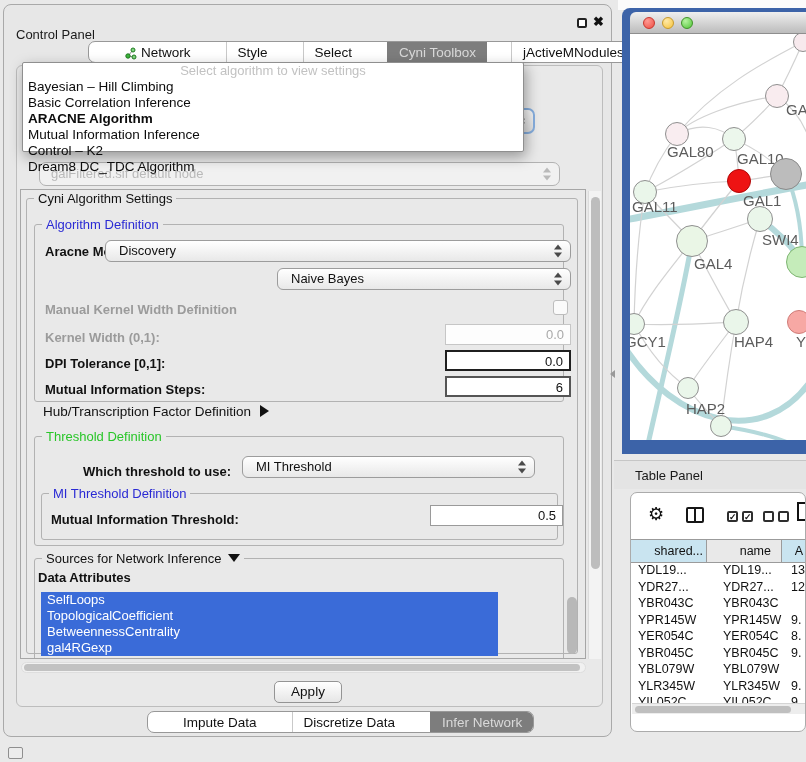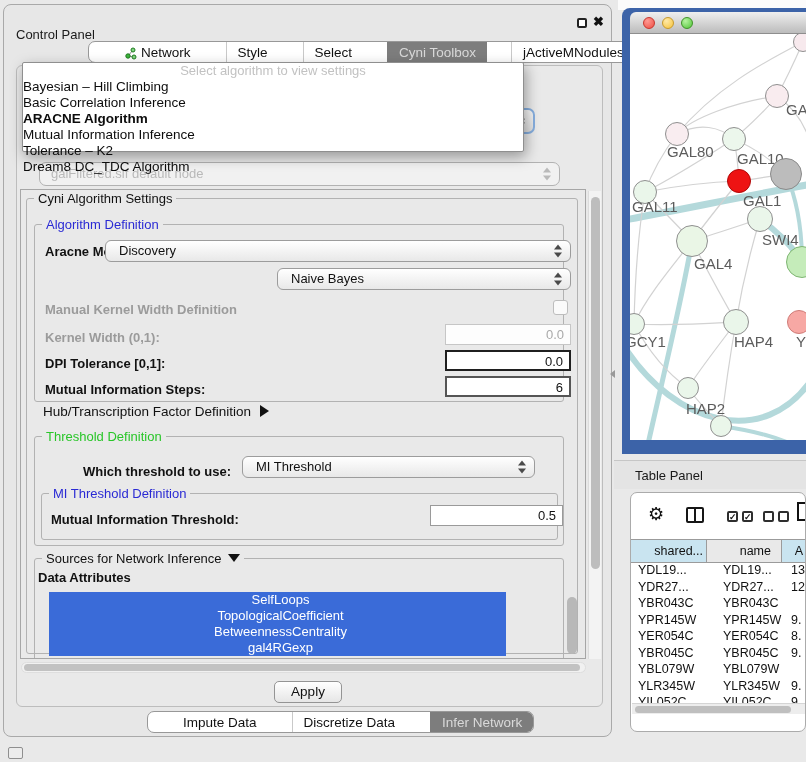--- a/index.html
+++ b/index.html
@@ -25,21 +25,21 @@
   .tab.sel { background:#7d7d7d; color:#d9d9d9; border-left-color:#7d7d7d; }
 
   .cp-content { position:absolute; left:12px; top:60px; width:587px; height:642px;
                 border:1px solid #bdbdbd; border-radius:6px; background:#e9e9e9; }
 
   
   .dd { position:absolute; left:18px; top:57px; width:502px; height:90px; z-index:50;
         background:#fff; border:1px solid #8f8f8f; border-radius:2px;
         box-shadow:2px 5px 14px rgba(0,0,0,.35); }
   .dd-hint { color:#c2c2c2; text-align:center; font-size:13px; height:16px; line-height:15px; }
-  .dd-item { font-size:13.5px; line-height:16px; color:#0c0c0c; }
+  .dd-item { font-size:13.5px; line-height:16px; padding-left:5px; color:#0c0c0c; }
   .dd-item.b { font-weight:bold; }
 
   
   .ghost-combo { position:absolute; left:35px; top:157px; width:521px; height:24px; z-index:5;
                  border:1px solid #b2b2b2; border-radius:7px; background:#f1f1f1;
                  color:#b9b9b9; font-size:13px; line-height:22px; padding-left:11px; }
   .focus-combo { position:absolute; left:497px; top:103px; width:34px; height:26px; z-index:4;
                  border:2px solid #86aede; border-radius:7px;
                  background:linear-gradient(#f6f6f6,#dedede); }
 
@@ -74,21 +74,21 @@
   .checkbox { position:absolute; width:15px; height:15px; border:1px solid #bdbdbd;
               border-radius:3px; background:#fafafa; }
 
   .tri-r { display:inline-block; width:0; height:0; border-top:6px solid transparent;
            border-bottom:6px solid transparent; border-left:9px solid #111;
            vertical-align:-1px; margin-left:9px; }
   .tri-d { display:inline-block; width:0; height:0; border-left:6px solid transparent;
            border-right:6px solid transparent; border-top:8px solid #111;
            vertical-align:1px; margin-left:6px; }
 
-  .attr-list { position:absolute; left:28px; top:402px; width:457px; height:68px; overflow:hidden;text-align:center; }
+  .attr-list { position:absolute; left:20px; top:402px; width:457px; height:68px; overflow:hidden; }
   .attr-item { height:16px; line-height:16px; padding-left:6px; color:#fff; font-size:13px; }
   .attr-thumb { position:absolute; left:546px; top:407px; width:10px; height:57px;
                 background:#b8b8b8; border-radius:5px; }
 
   .vscroll { position:absolute; left:584px; top:186px; width:13px; height:468px;
              background:#f3f3f3; border-left:1px solid #dcdcdc; }
   .vscroll .th { position:absolute; left:2px; top:6px; width:9px; height:372px;
                  background:#bdbdbd; border-radius:5px; }
   .hscroll { position:absolute; left:17px; top:657px; width:565px; height:11px;
              background:#f1f1f1; border:1px solid #dedede; border-radius:6px; }
@@ -182,21 +182,21 @@
       <span class="spin lt"></span>
     </div>
 
     <div class="dd">
       <div class="dd-hint">Select algorithm to view settings</div>
       <div id="dd-items">
           <div class="dd-item">Bayesian – Hill Climbing</div>
           <div class="dd-item">Basic Correlation Inference</div>
           <div class="dd-item b">ARACNE Algorithm</div>
           <div class="dd-item">Mutual Information Inference</div>
-          <div class="dd-item">Tolerance – K2</div>
+          <div class="dd-item">Control – K2</div>
           <div class="dd-item">Dream8 DC_TDC Algorithm</div>
         </div>
     </div>
 
     <div class="viewport">
       <div class="grp" style="left:5px;top:8px;width:552px;height:456px;">
         <span class="gt">Cyni Algorithm Settings</span>
       </div>
 
       <div class="grp" style="left:13px;top:34px;width:530px;height:178px;">

